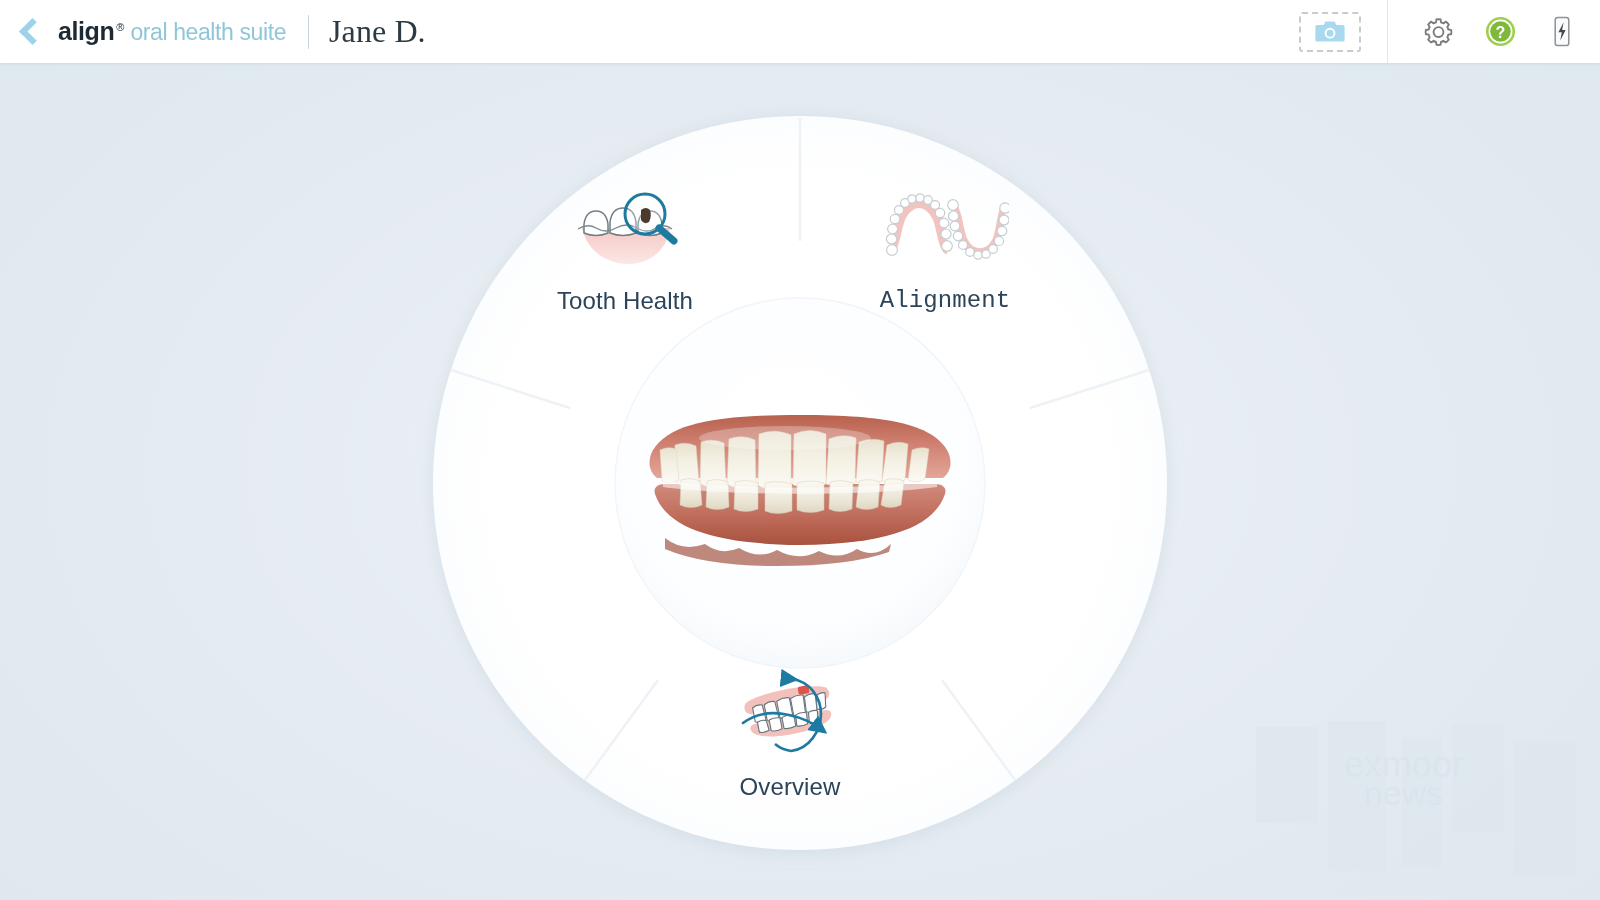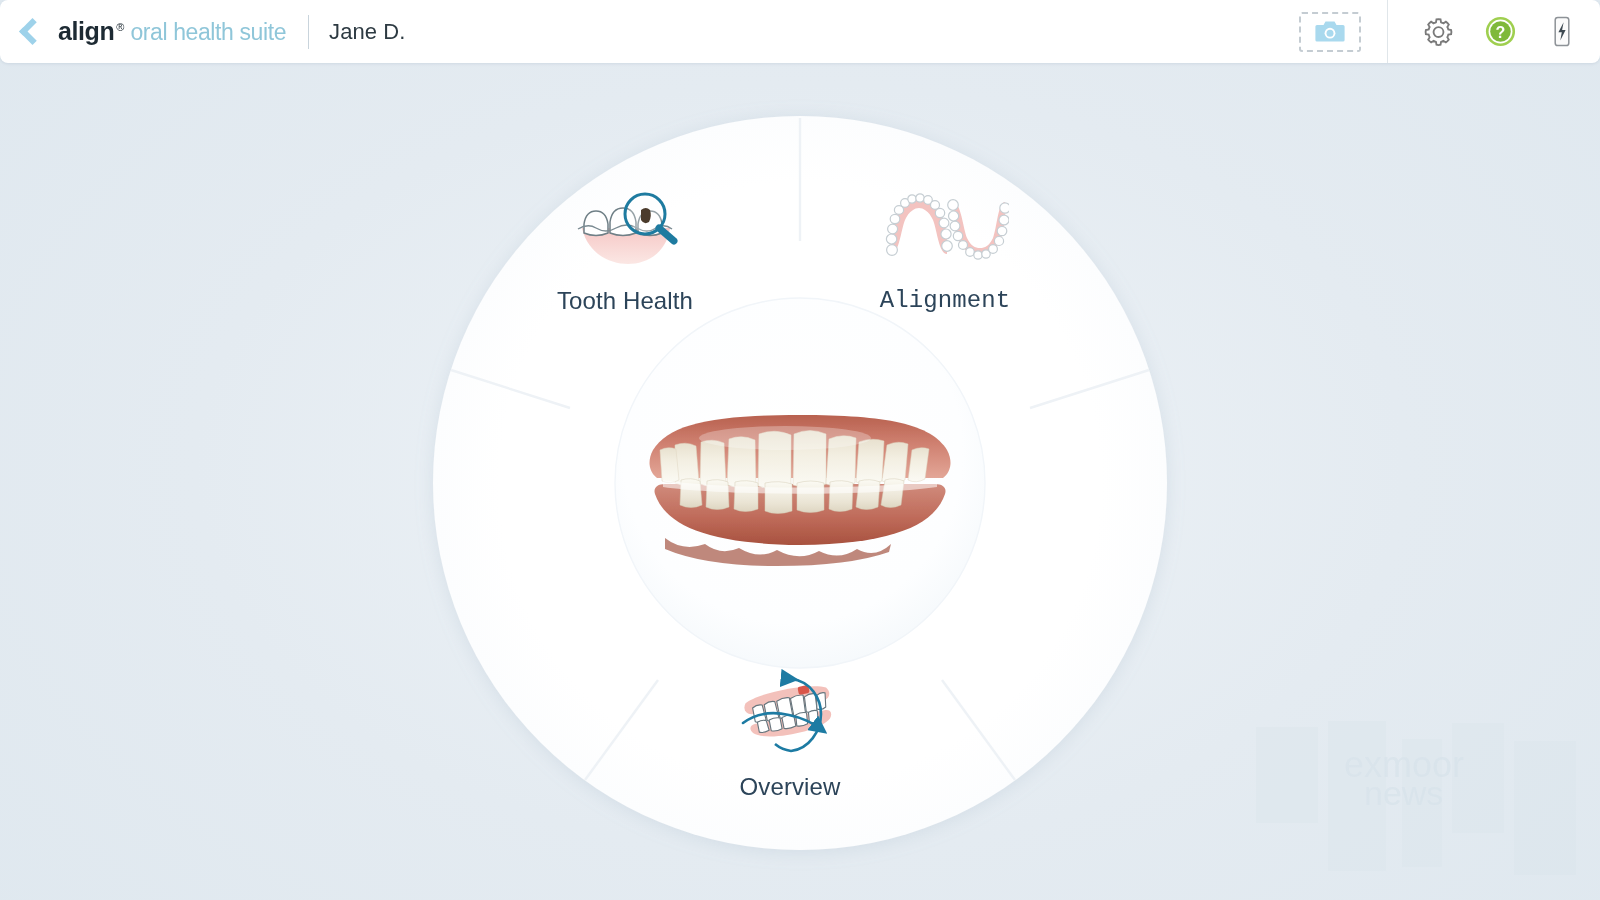--- a/index.html
+++ b/index.html
@@ -26,21 +26,20 @@
   #header {
     position: absolute;
     top: 0; left: 0;
     width: 1600px;
     height: 63px;
     background: #ffffff;
     display: flex;
     align-items: center;
     z-index: 40;
     box-shadow: 0 1px 3px rgba(80,110,140,0.13);
-    border-radius: 8px;
   }
 
   .back-btn {
     width: 58px;
     height: 63px;
     display: flex;
     align-items: center;
     justify-content: center;
     cursor: pointer;
     flex: 0 0 auto;
@@ -82,25 +81,26 @@
 
   .head-sep {
     width: 1px;
     height: 34px;
     background: #c9d4dc;
     margin: 0 20px 0 22px;
     flex: 0 0 auto;
   }
 
   .patient-name {
-    font-size: 22px;
+    font-size: 32px;
     color: #2d3a42;
     font-weight: 400;
     letter-spacing: 0.1px;
     flex: 0 0 auto;
+    font-family: Liberation Serif, serif;
   }
 
   .head-spacer { flex: 1 1 auto; }
 
   
   .capture-box {
     width: 62px;
     height: 40px;
     border: 2px dashed #c4ccd2;
     border-radius: 3px;

